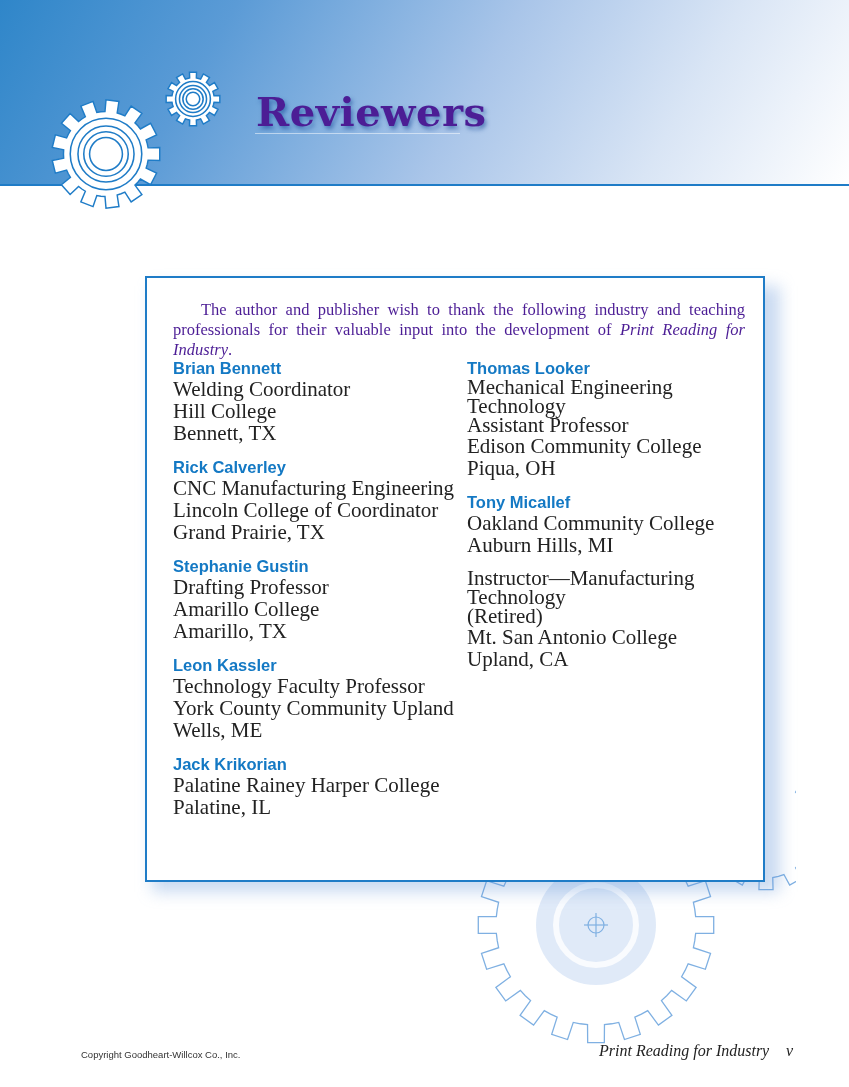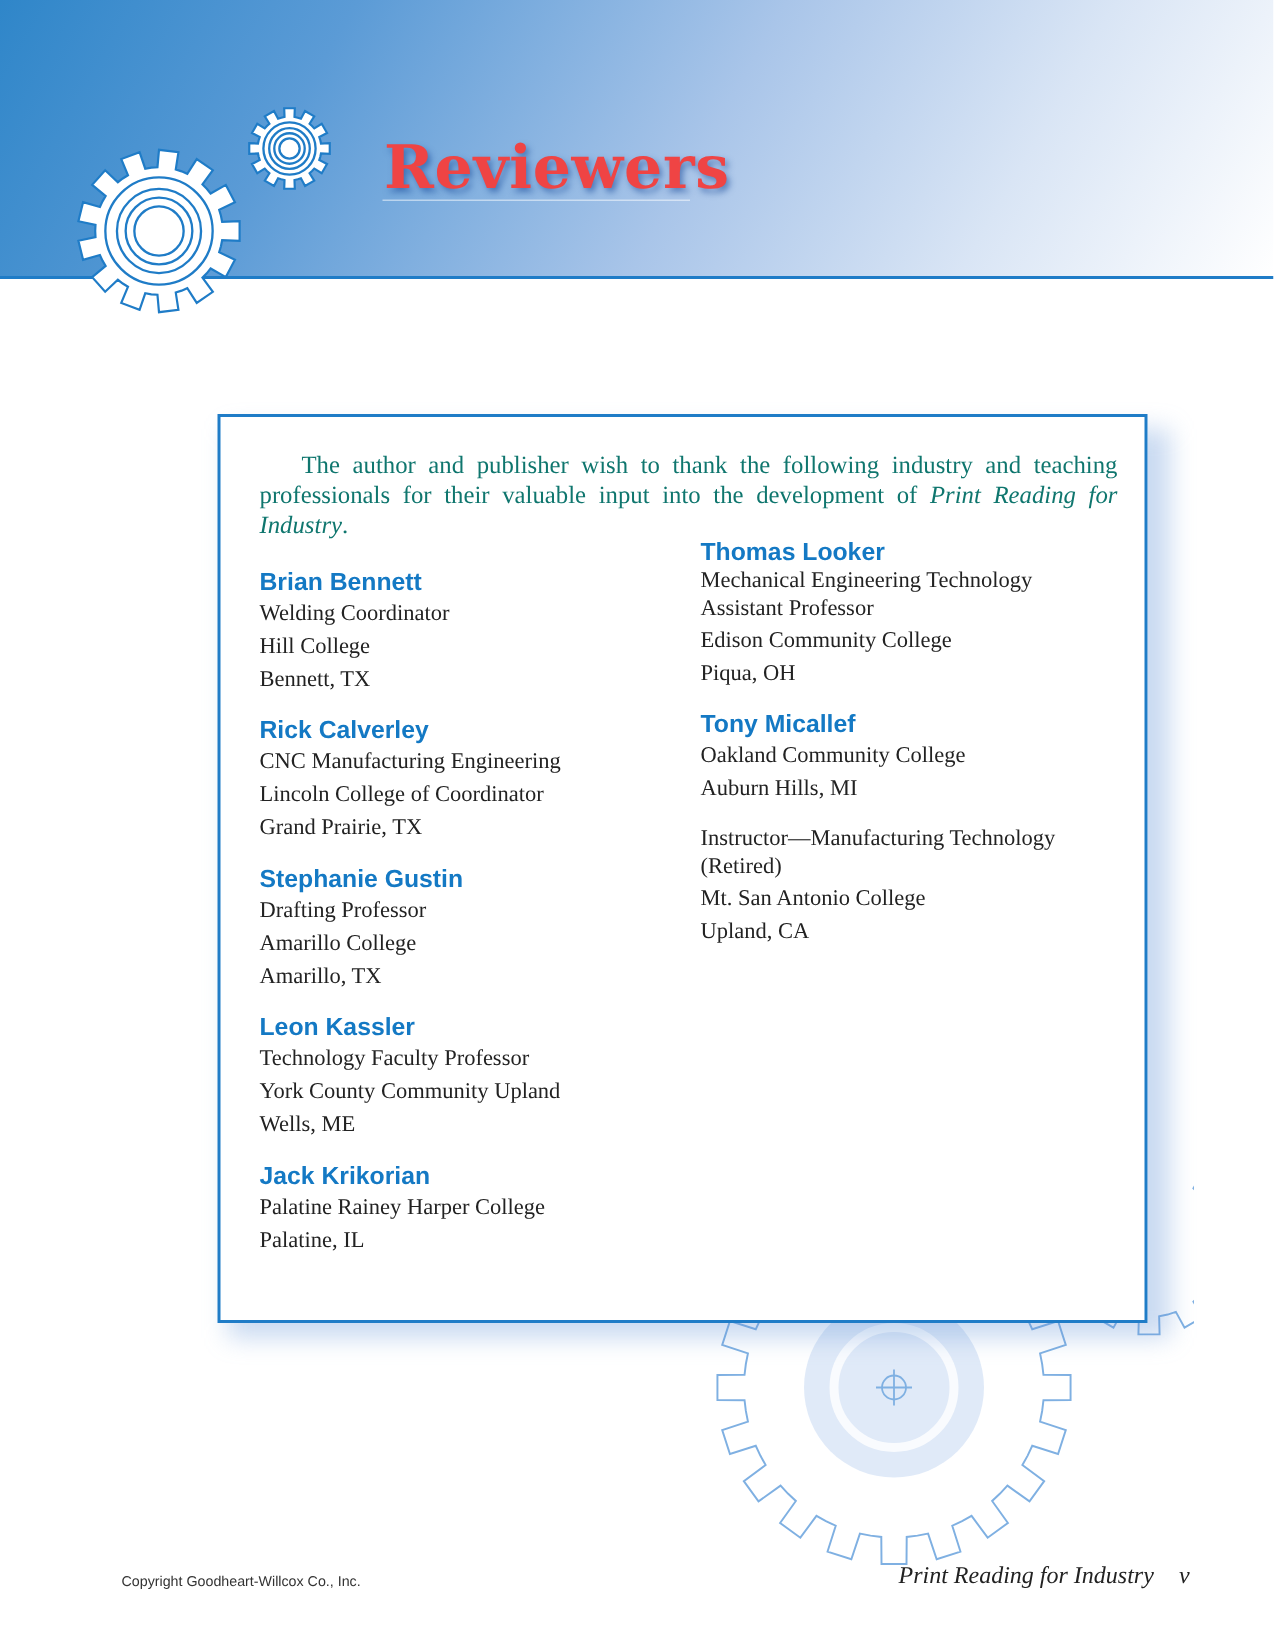--- a/index.html
+++ b/index.html
@@ -1,35 +1,35 @@
 <!DOCTYPE html>
 <html><head>
 <meta charset="utf-8">
 <style>
   html, body { margin:0; padding:0; }
   body { width:849px; height:1087px; position:relative; background:#ffffff; overflow:hidden; font-family:"DejaVu Serif", serif; }
   .header { position:absolute; left:0; top:0; width:849px; height:184px;
     background: linear-gradient(120deg, #2f86c9 0%, #5b9bd6 25%, #a9c5e9 55%, #d9e5f5 78%, #ffffff 100%);
     border-bottom:2px solid #1f7cc7; }
-  .title { position:absolute; left:256px; top:88px; font-family:"DejaVu Serif", serif; font-weight:bold; font-size:40px; color:#ef4444;
+  .title { position:absolute; left:256px; top:88px; font-family:"DejaVu Serif", serif; font-weight:bold; font-size:40px; color:#4c1d95;
     text-shadow: 2px 3px 4px rgba(20,70,150,0.55); letter-spacing:0.5px; }
   .title-rule { position:absolute; left:255px; top:133px; width:205px; height:1px; background:rgba(255,255,255,0.5); }
   .gear-big { position:absolute; left:48px; top:96px; width:116px; height:116px; }
   .gear-small { position:absolute; left:164px; top:70px; width:58px; height:58px; }
   .bg-gear { position:absolute; left:476px; top:790px; width:320px; height:260px; }
   .panel-shadow { position:absolute; left:152px; top:286px; width:628px; height:606px; background:rgba(100,150,215,0.35); filter:blur(8px); }
   .panel { position:absolute; left:145px; top:276px; width:620px; height:606px; background:#fff; border:2px solid #1f7cc7; box-sizing:border-box; }
-  .intro { position:absolute; left:26px; top:22px; width:572px; font-size:14.6px; line-height:20px; color:#0f766e; text-align:justify; text-indent:28px; font-family:"Liberation Serif", serif; font-size:16.5px; }
+  .intro { position:absolute; left:26px; top:22px; width:572px; font-size:14.6px; line-height:20px; color:#4c1d95; text-align:justify; text-indent:28px; font-family:"Liberation Serif", serif; font-size:16.5px; }
   .intro i { font-style:italic; }
   .col { position:absolute; top:80px; }
-  .col.left { left:26px; width:290px;margin-top:20px; }
+  .col.left { left:26px; width:290px; }
   .col.right { left:320px; width:290px; }
   .reviewer { margin-bottom:13px; }
   .name { font-family:"Liberation Sans", sans-serif; font-weight:bold; font-size:16.5px; color:#1479c4; line-height:20px; }
-  .line { font-family:"Liberation Serif", serif; font-size:15px; color:#222; line-height:22px; }
+  .line { font-family:"Liberation Serif", serif; font-size:21px; color:#222; line-height:22px; }
   .line.tight { line-height:19px; }
   .copyright { position:absolute; left:81px; top:1049px; font-family:"Liberation Sans", sans-serif; font-size:9.5px; color:#333; }
   .book-title { position:absolute; left:599px; top:1042px; font-family:"Liberation Serif", serif; font-style:italic; font-size:16px; color:#222; }
   .page-num { position:absolute; left:786px; top:1042px; font-family:"Liberation Serif", serif; font-style:italic; font-size:16px; color:#222; }
 </style>
 </head>
 <body>
 
 <div class="header"></div>
 

